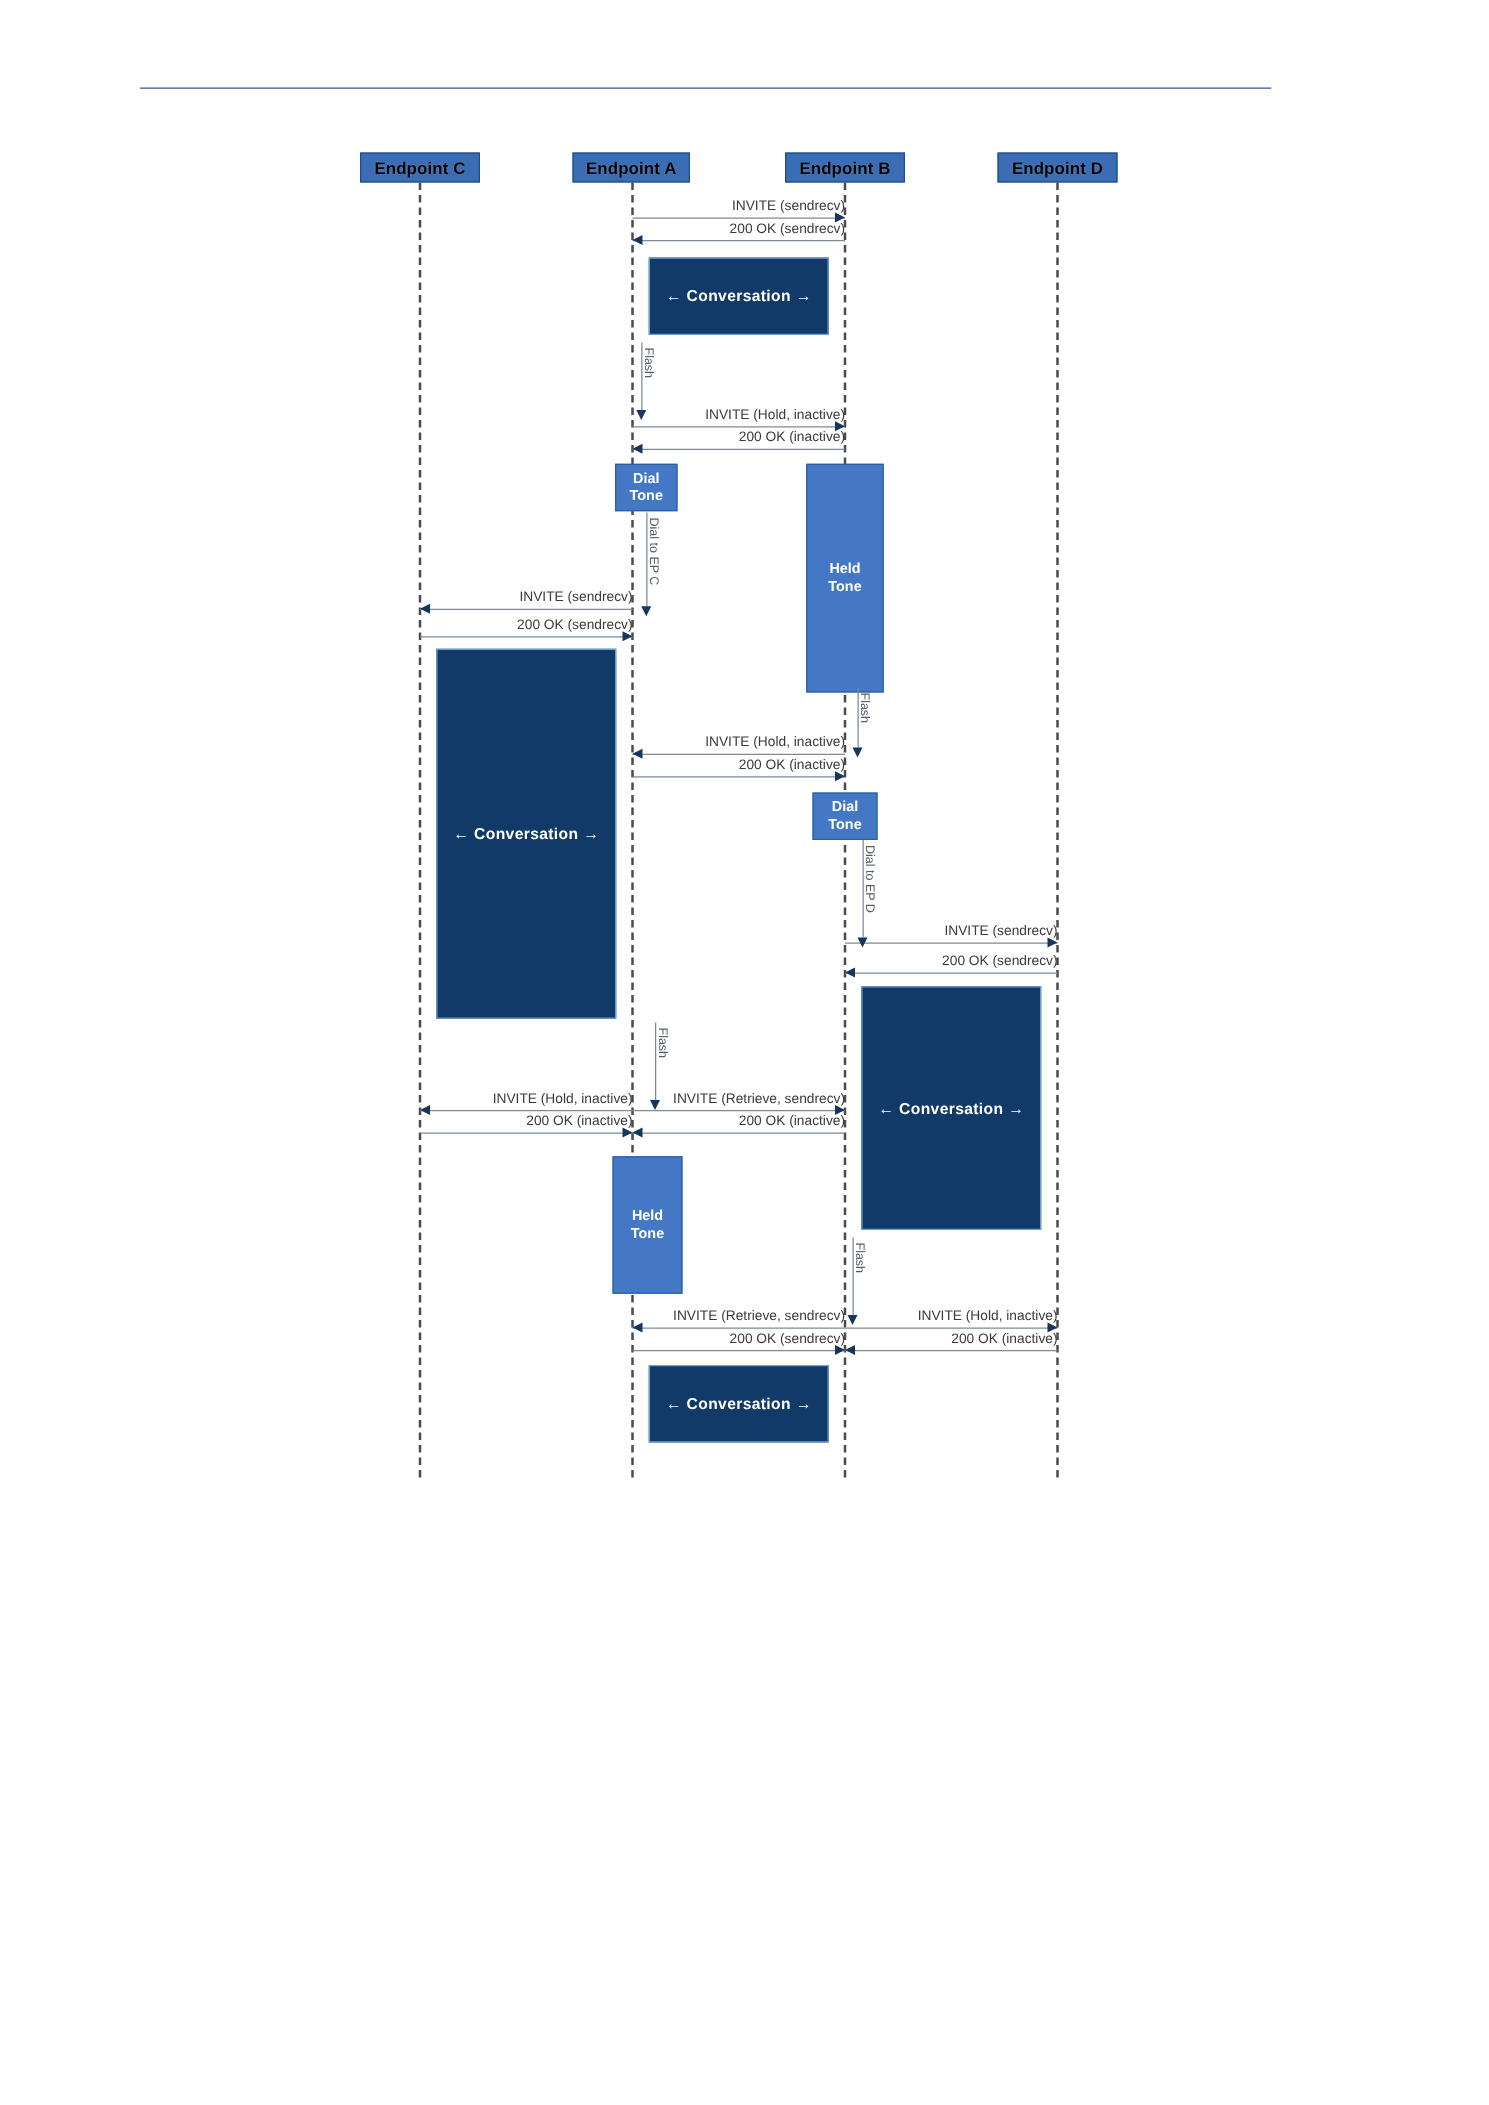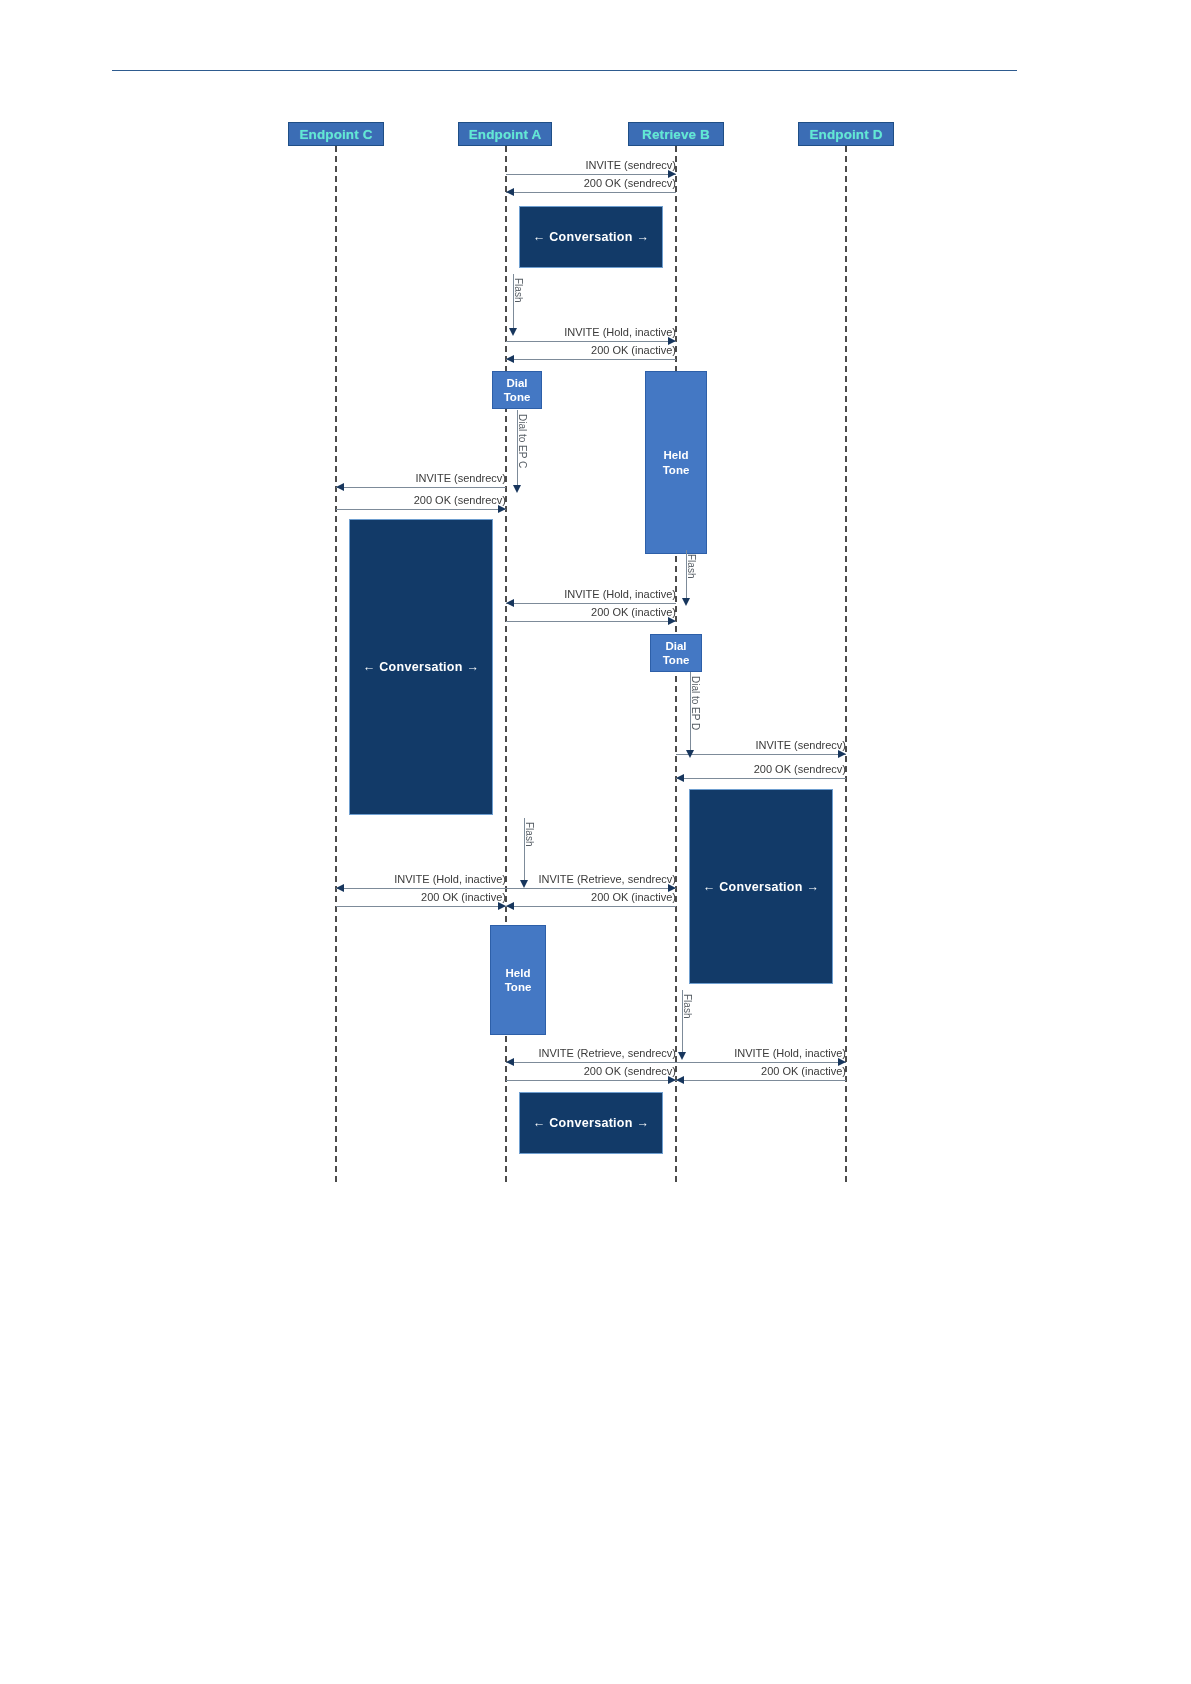--- a/index.html
+++ b/index.html
@@ -10,21 +10,21 @@
   #page-rule{
     position:absolute;left:112px;top:70px;width:905px;height:0;
     border-top:1.5px solid #2e5b8f;
   }
   #canvas{position:absolute;left:0;top:0;width:1191px;height:1684px;}
 
   
   .ep-head{
     position:absolute;height:24px;
     background:#3b6db5;border:1.5px solid #1f4e86;
-    color:#5eead4;font-weight:bold;font-size:13.5px;
+    color:#000000;font-weight:bold;font-size:13.5px;
     display:flex;align-items:center;justify-content:center;
     letter-spacing:.1px;box-sizing:border-box;
     text-shadow:0 0 1px rgba(255,255,255,.35);
   }
   
   .lifeline{
     position:absolute;width:0;border-left:2px dashed #4b4b4b;
   }
   
   .box{
@@ -72,21 +72,21 @@
 <body>
 
 <div id="page-rule"></div>
 <div id="canvas">
     <div class="lifeline" style="left: 335px; top: 146px; height: 1036px;"></div>
     <div class="lifeline" style="left: 505px; top: 146px; height: 1036px;"></div>
     <div class="lifeline" style="left: 675px; top: 146px; height: 1036px;"></div>
     <div class="lifeline" style="left: 845px; top: 146px; height: 1036px;"></div>
     <div class="ep-head" style="left: 288px; top: 122px; width: 96px;">Endpoint C</div>
     <div class="ep-head" style="left: 458px; top: 122px; width: 94px;">Endpoint A</div>
-    <div class="ep-head" style="left: 628px; top: 122px; width: 96px;">Retrieve B</div>
+    <div class="ep-head" style="left: 628px; top: 122px; width: 96px;">Endpoint B</div>
     <div class="ep-head" style="left: 798px; top: 122px; width: 96px;">Endpoint D</div>
     <div class="box dark" style="left: 519px; top: 206px; width: 144px; height: 62px;">
       <span class="conv-txt">←  Conversation  →</span>
     </div>
     <div class="box mid" style="left: 492px; top: 371px; width: 50px; height: 38px;">
       <div>
         <div>Dial</div>
         <div>Tone</div>
       </div>
     </div>

